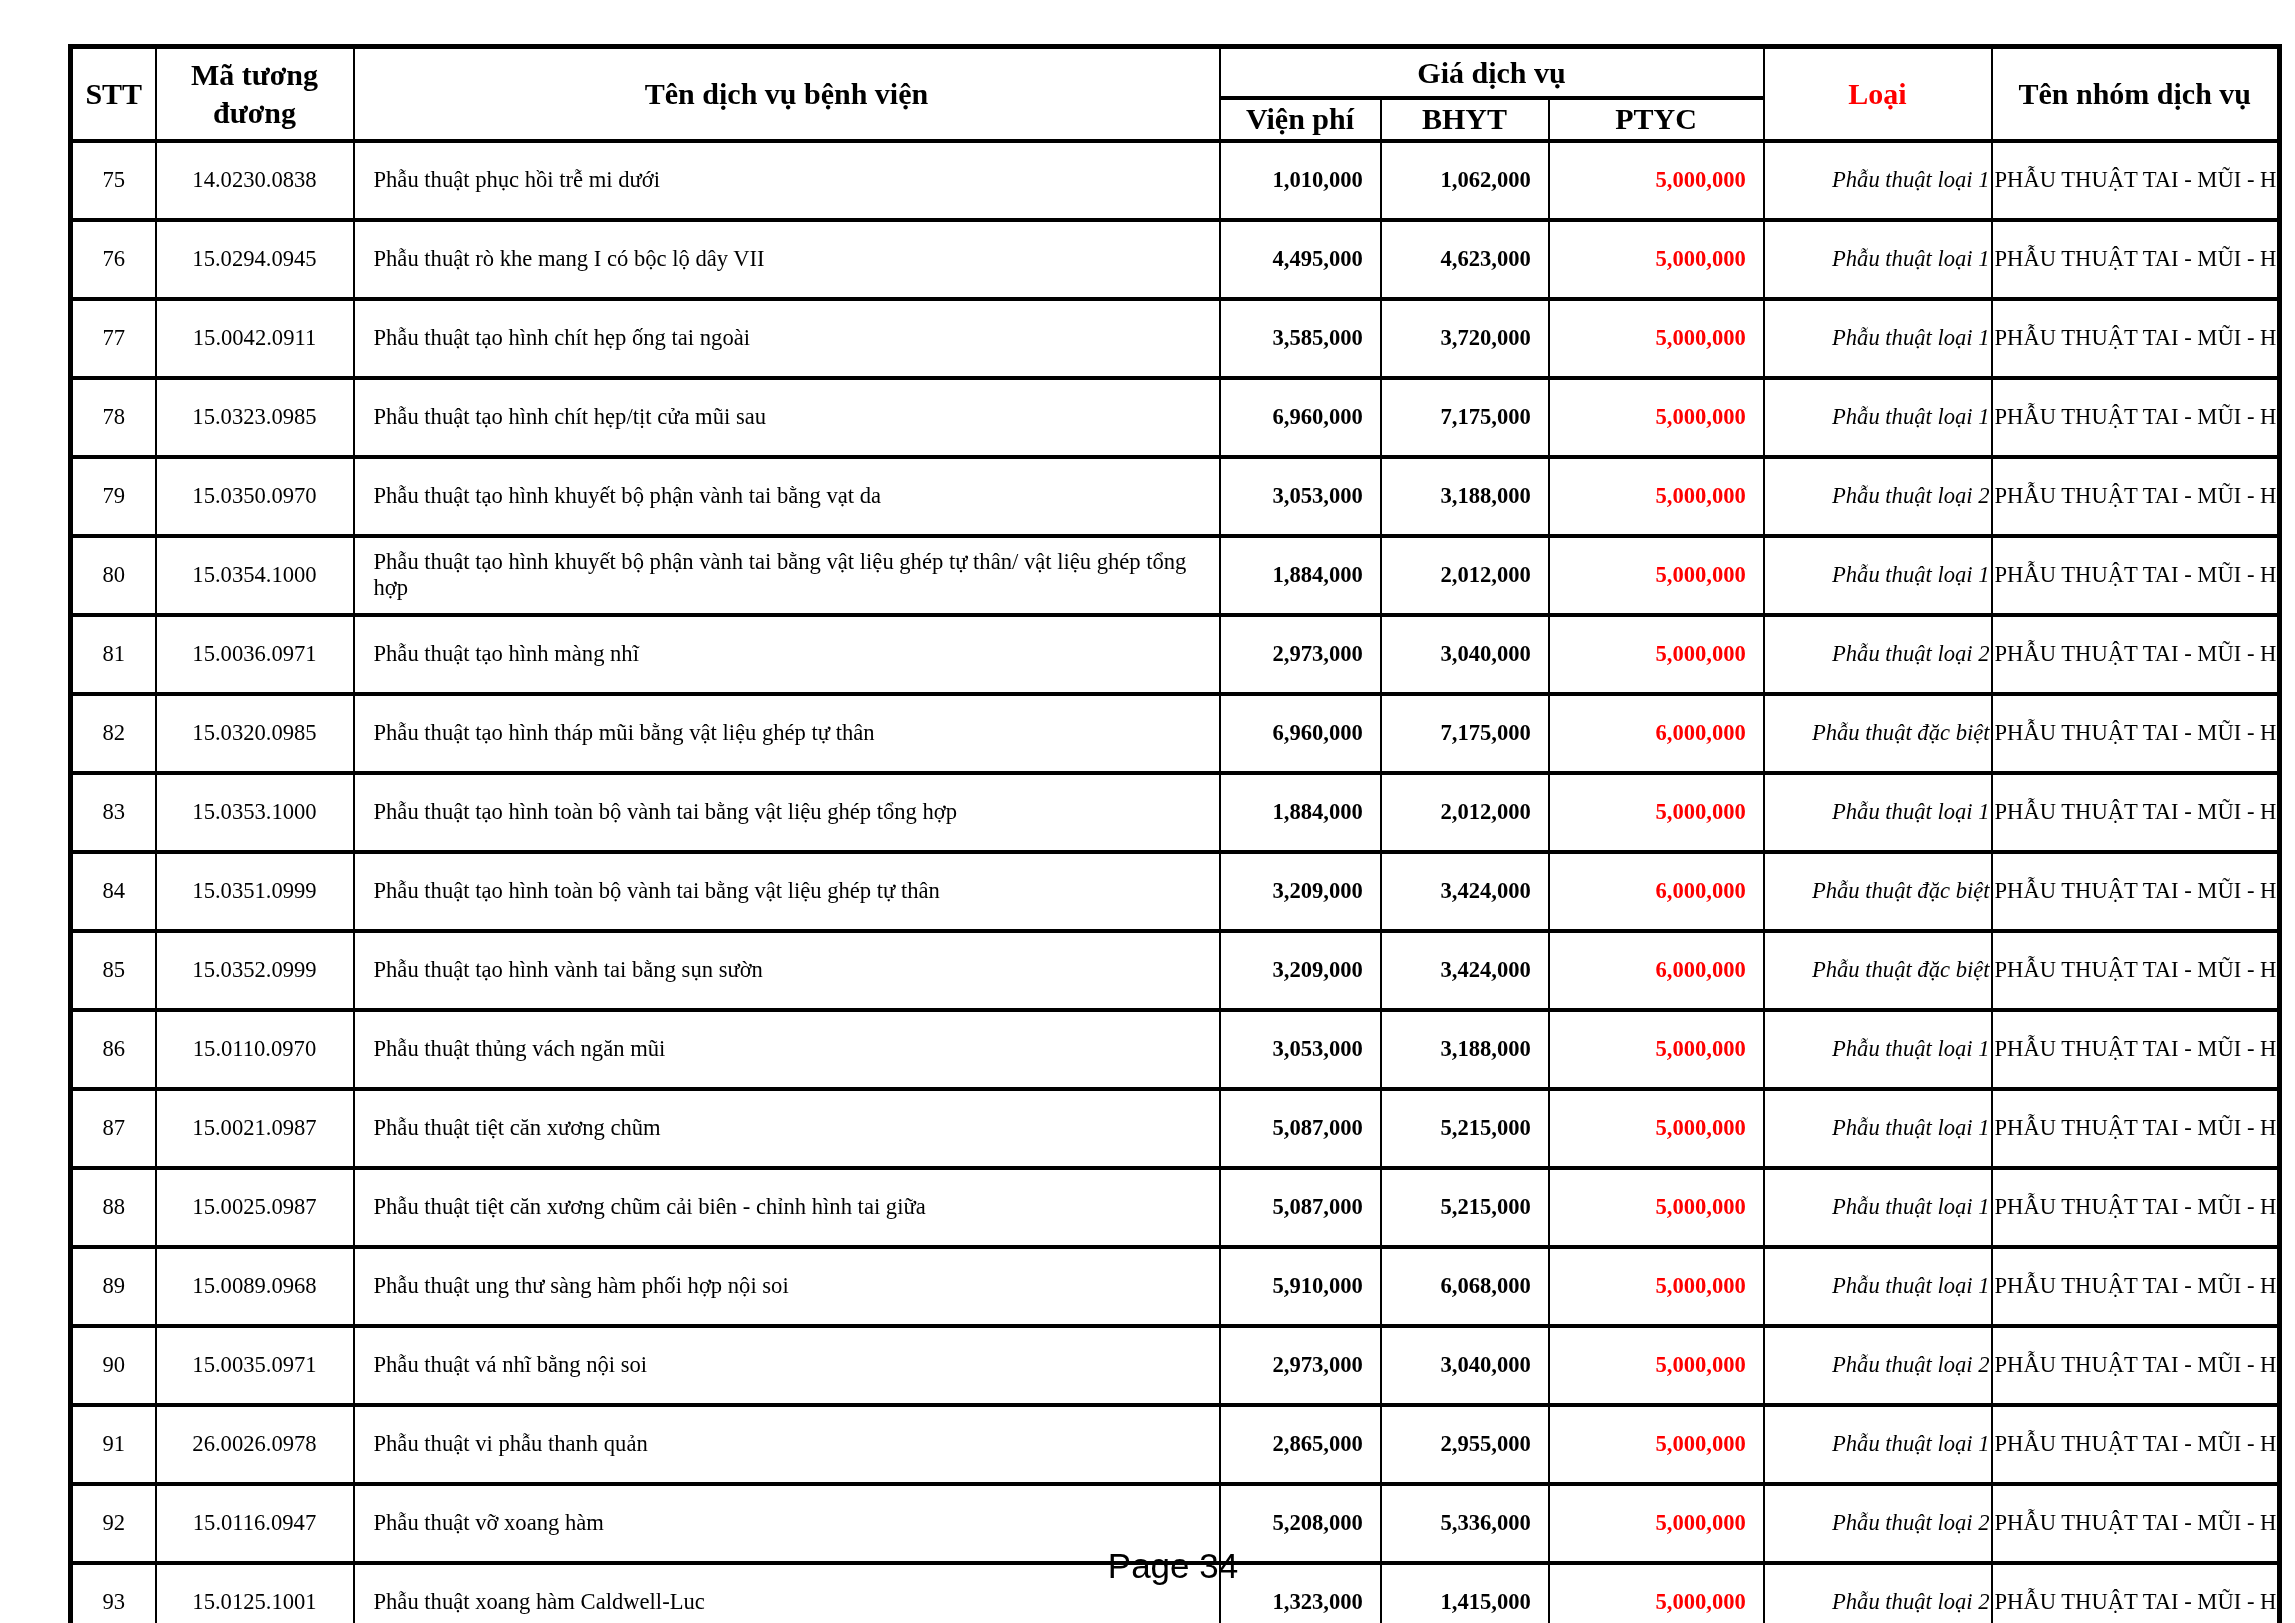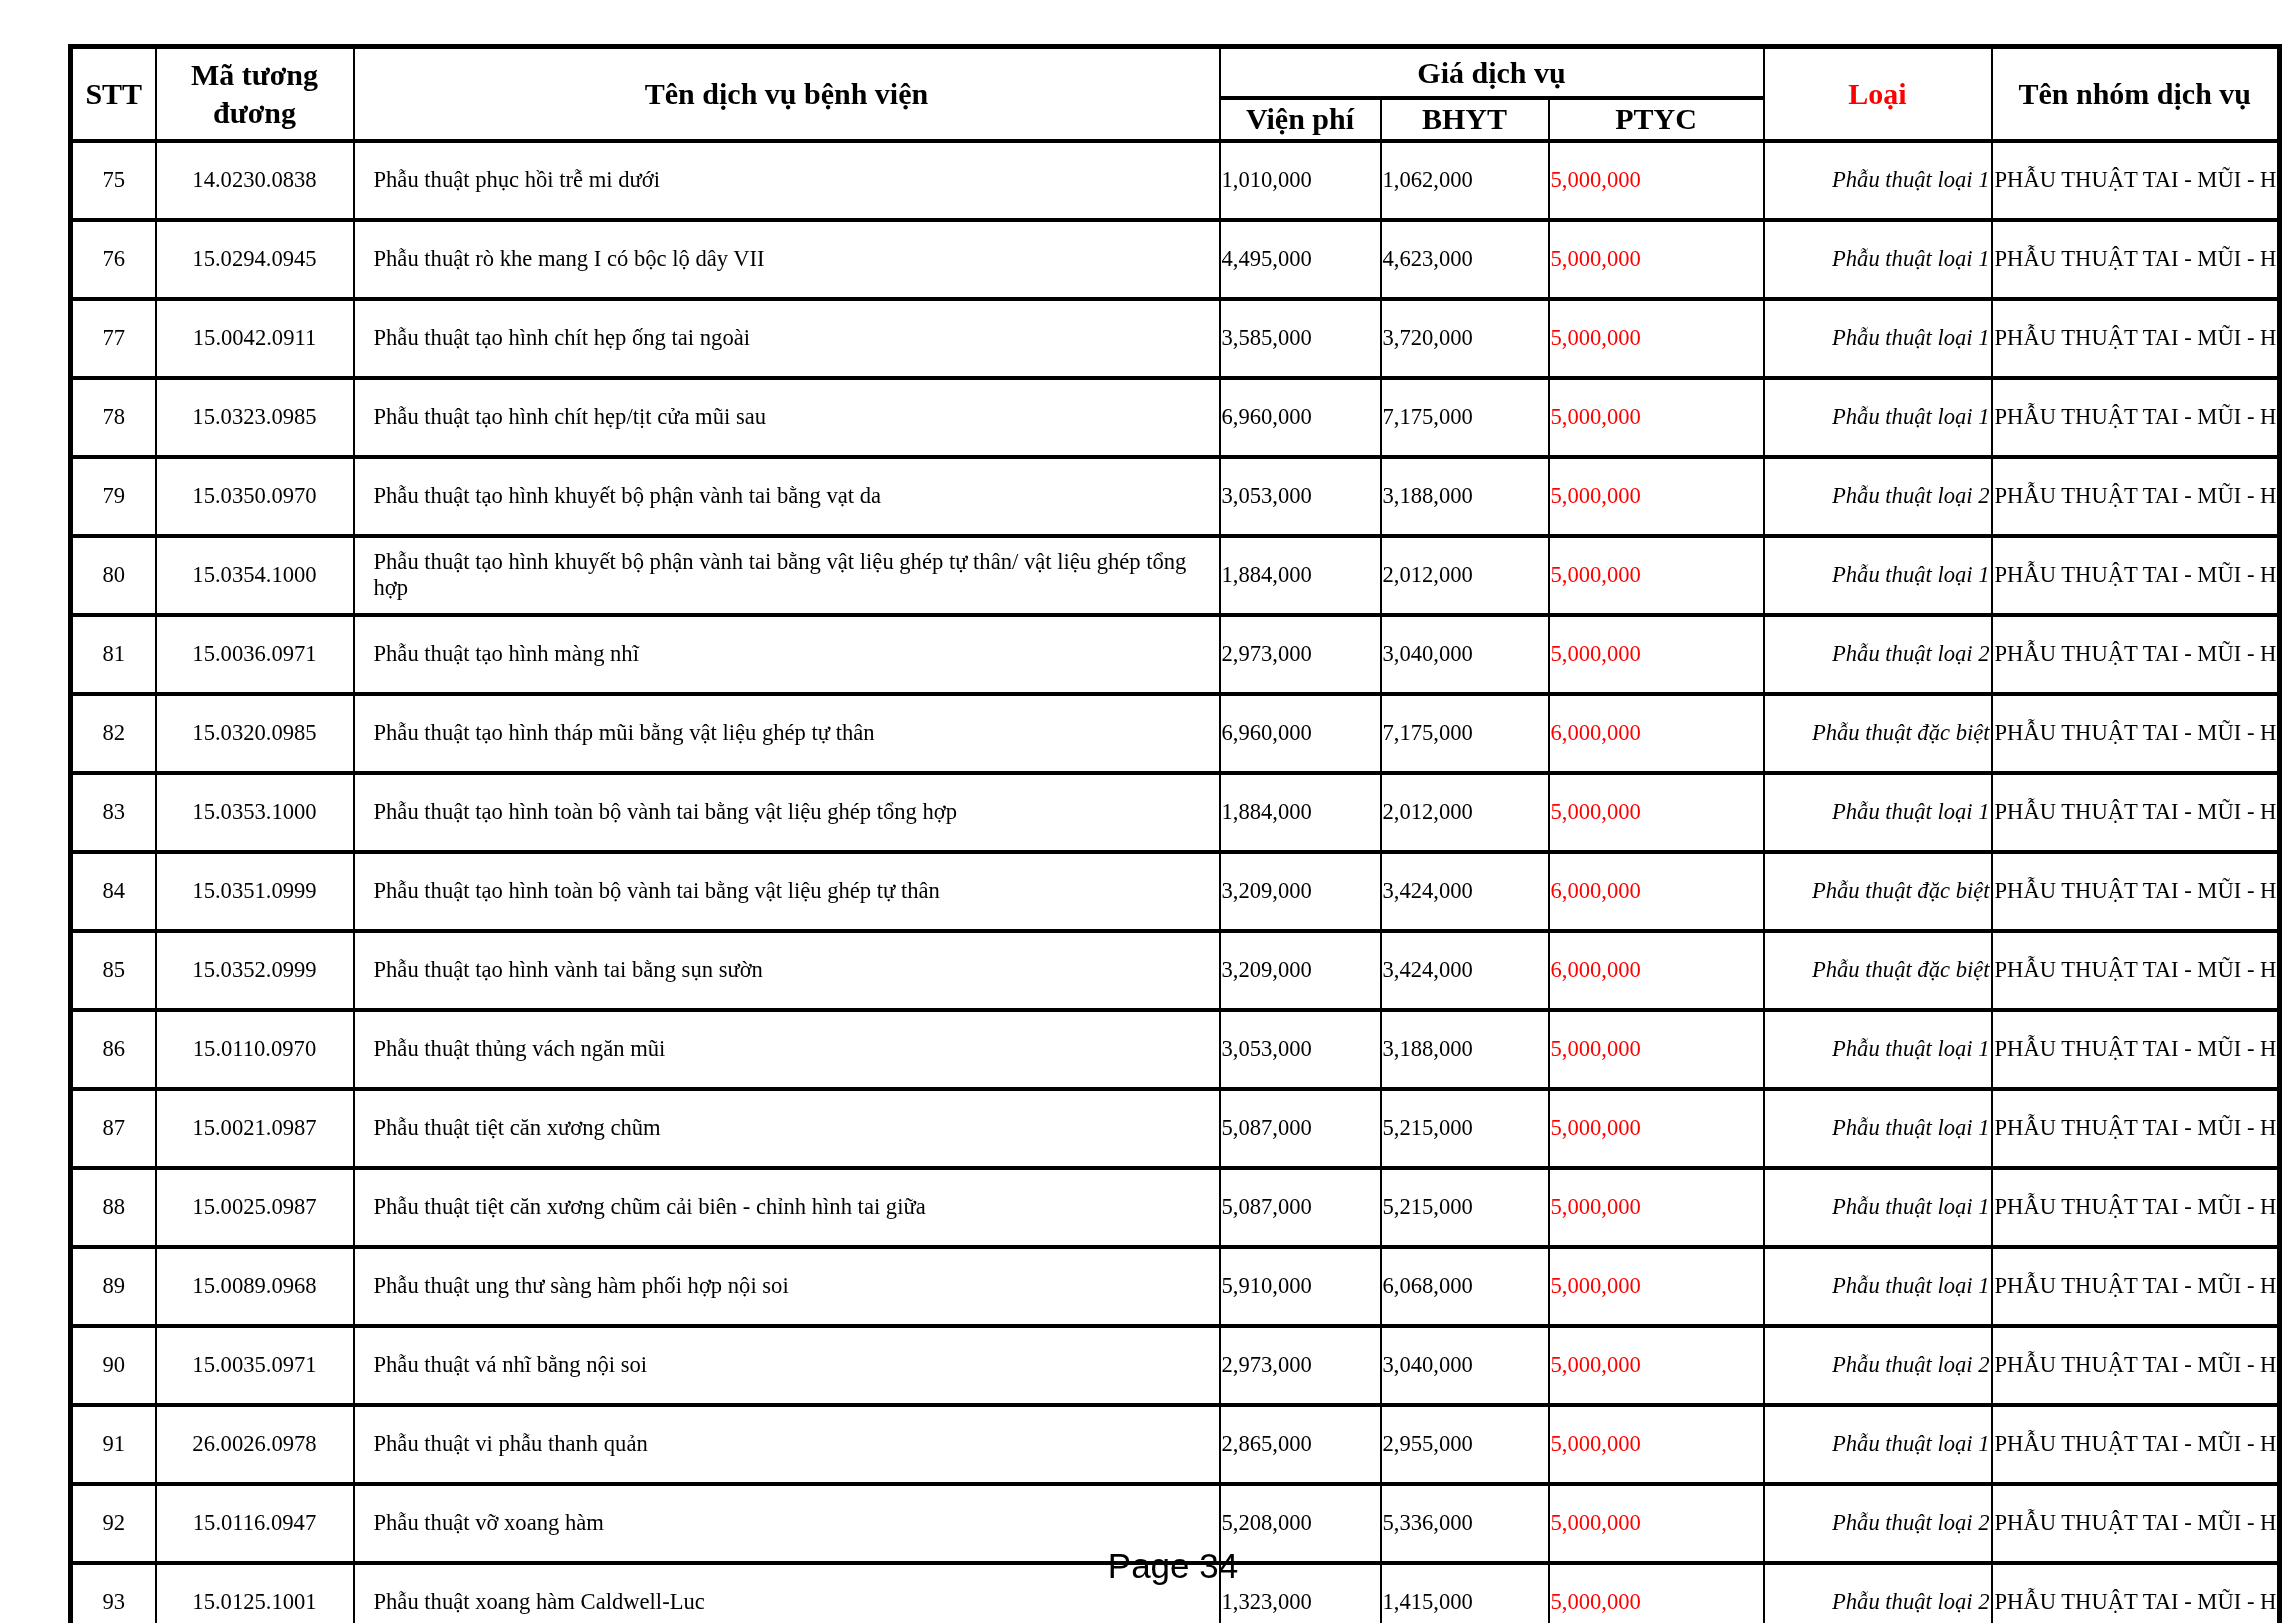--- a/index.html
+++ b/index.html
@@ -50,21 +50,21 @@
   .price-table thead tr.h1 { height: 51px; }
   .price-table thead tr.h2 { height: 43px; }
   .price-table tbody td {
     height: 73px;
     font-size: 22.6px;
     background: #ffffff;
   }
   .c-stt   { text-align: center; }
   .c-code  { text-align: center; }
   .c-name  { text-align: left; padding-left: 19px; padding-right: 6.9px; }
-  .c-num   { padding-right: 16.7px; }
+  .c-num   { text-align: right; padding-right: 16.7px; font-weight: bold; }
   .c-ptyc  { color: var(--accent-red, #FF0000); }
   .c-loai  { text-align: right; font-style: italic; }
   .c-nhom  {
     text-align: left;
     padding-left: 2px;
     white-space: nowrap;
     overflow: visible;
   }
   th.h-loai { color: var(--accent-red, #FF0000); font-family: Liberation Serif, serif; }
   .footer {

